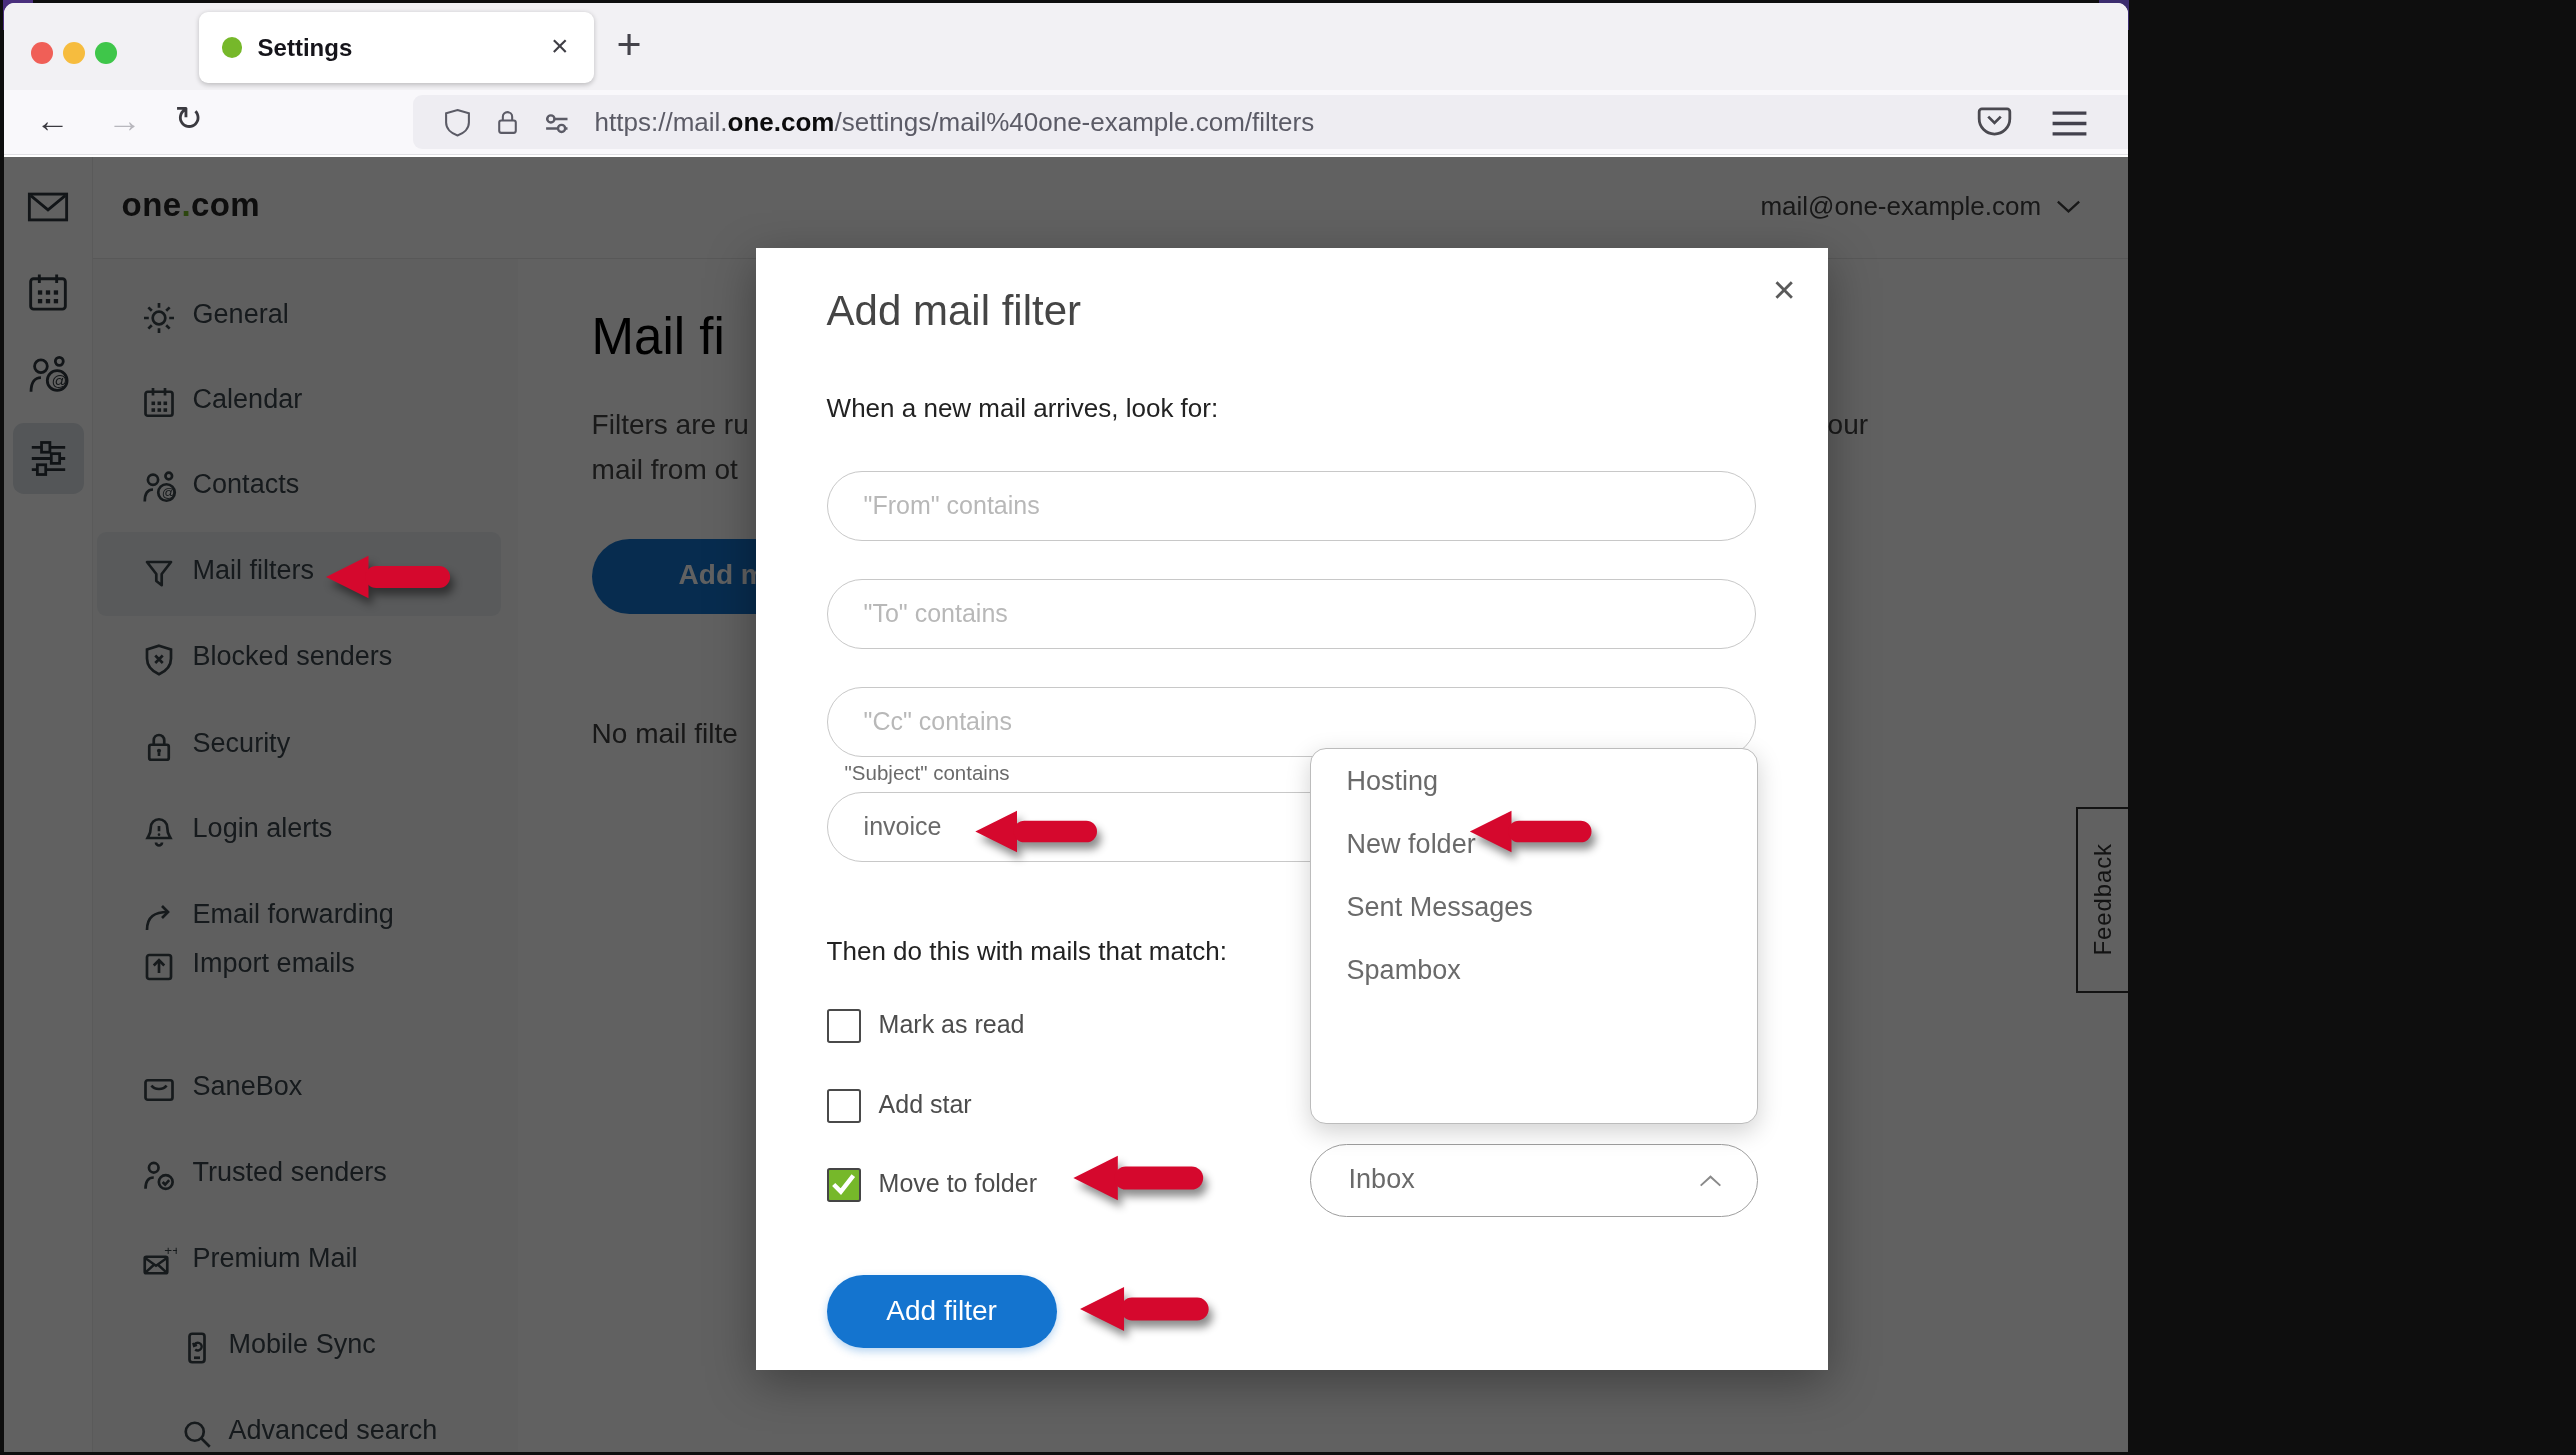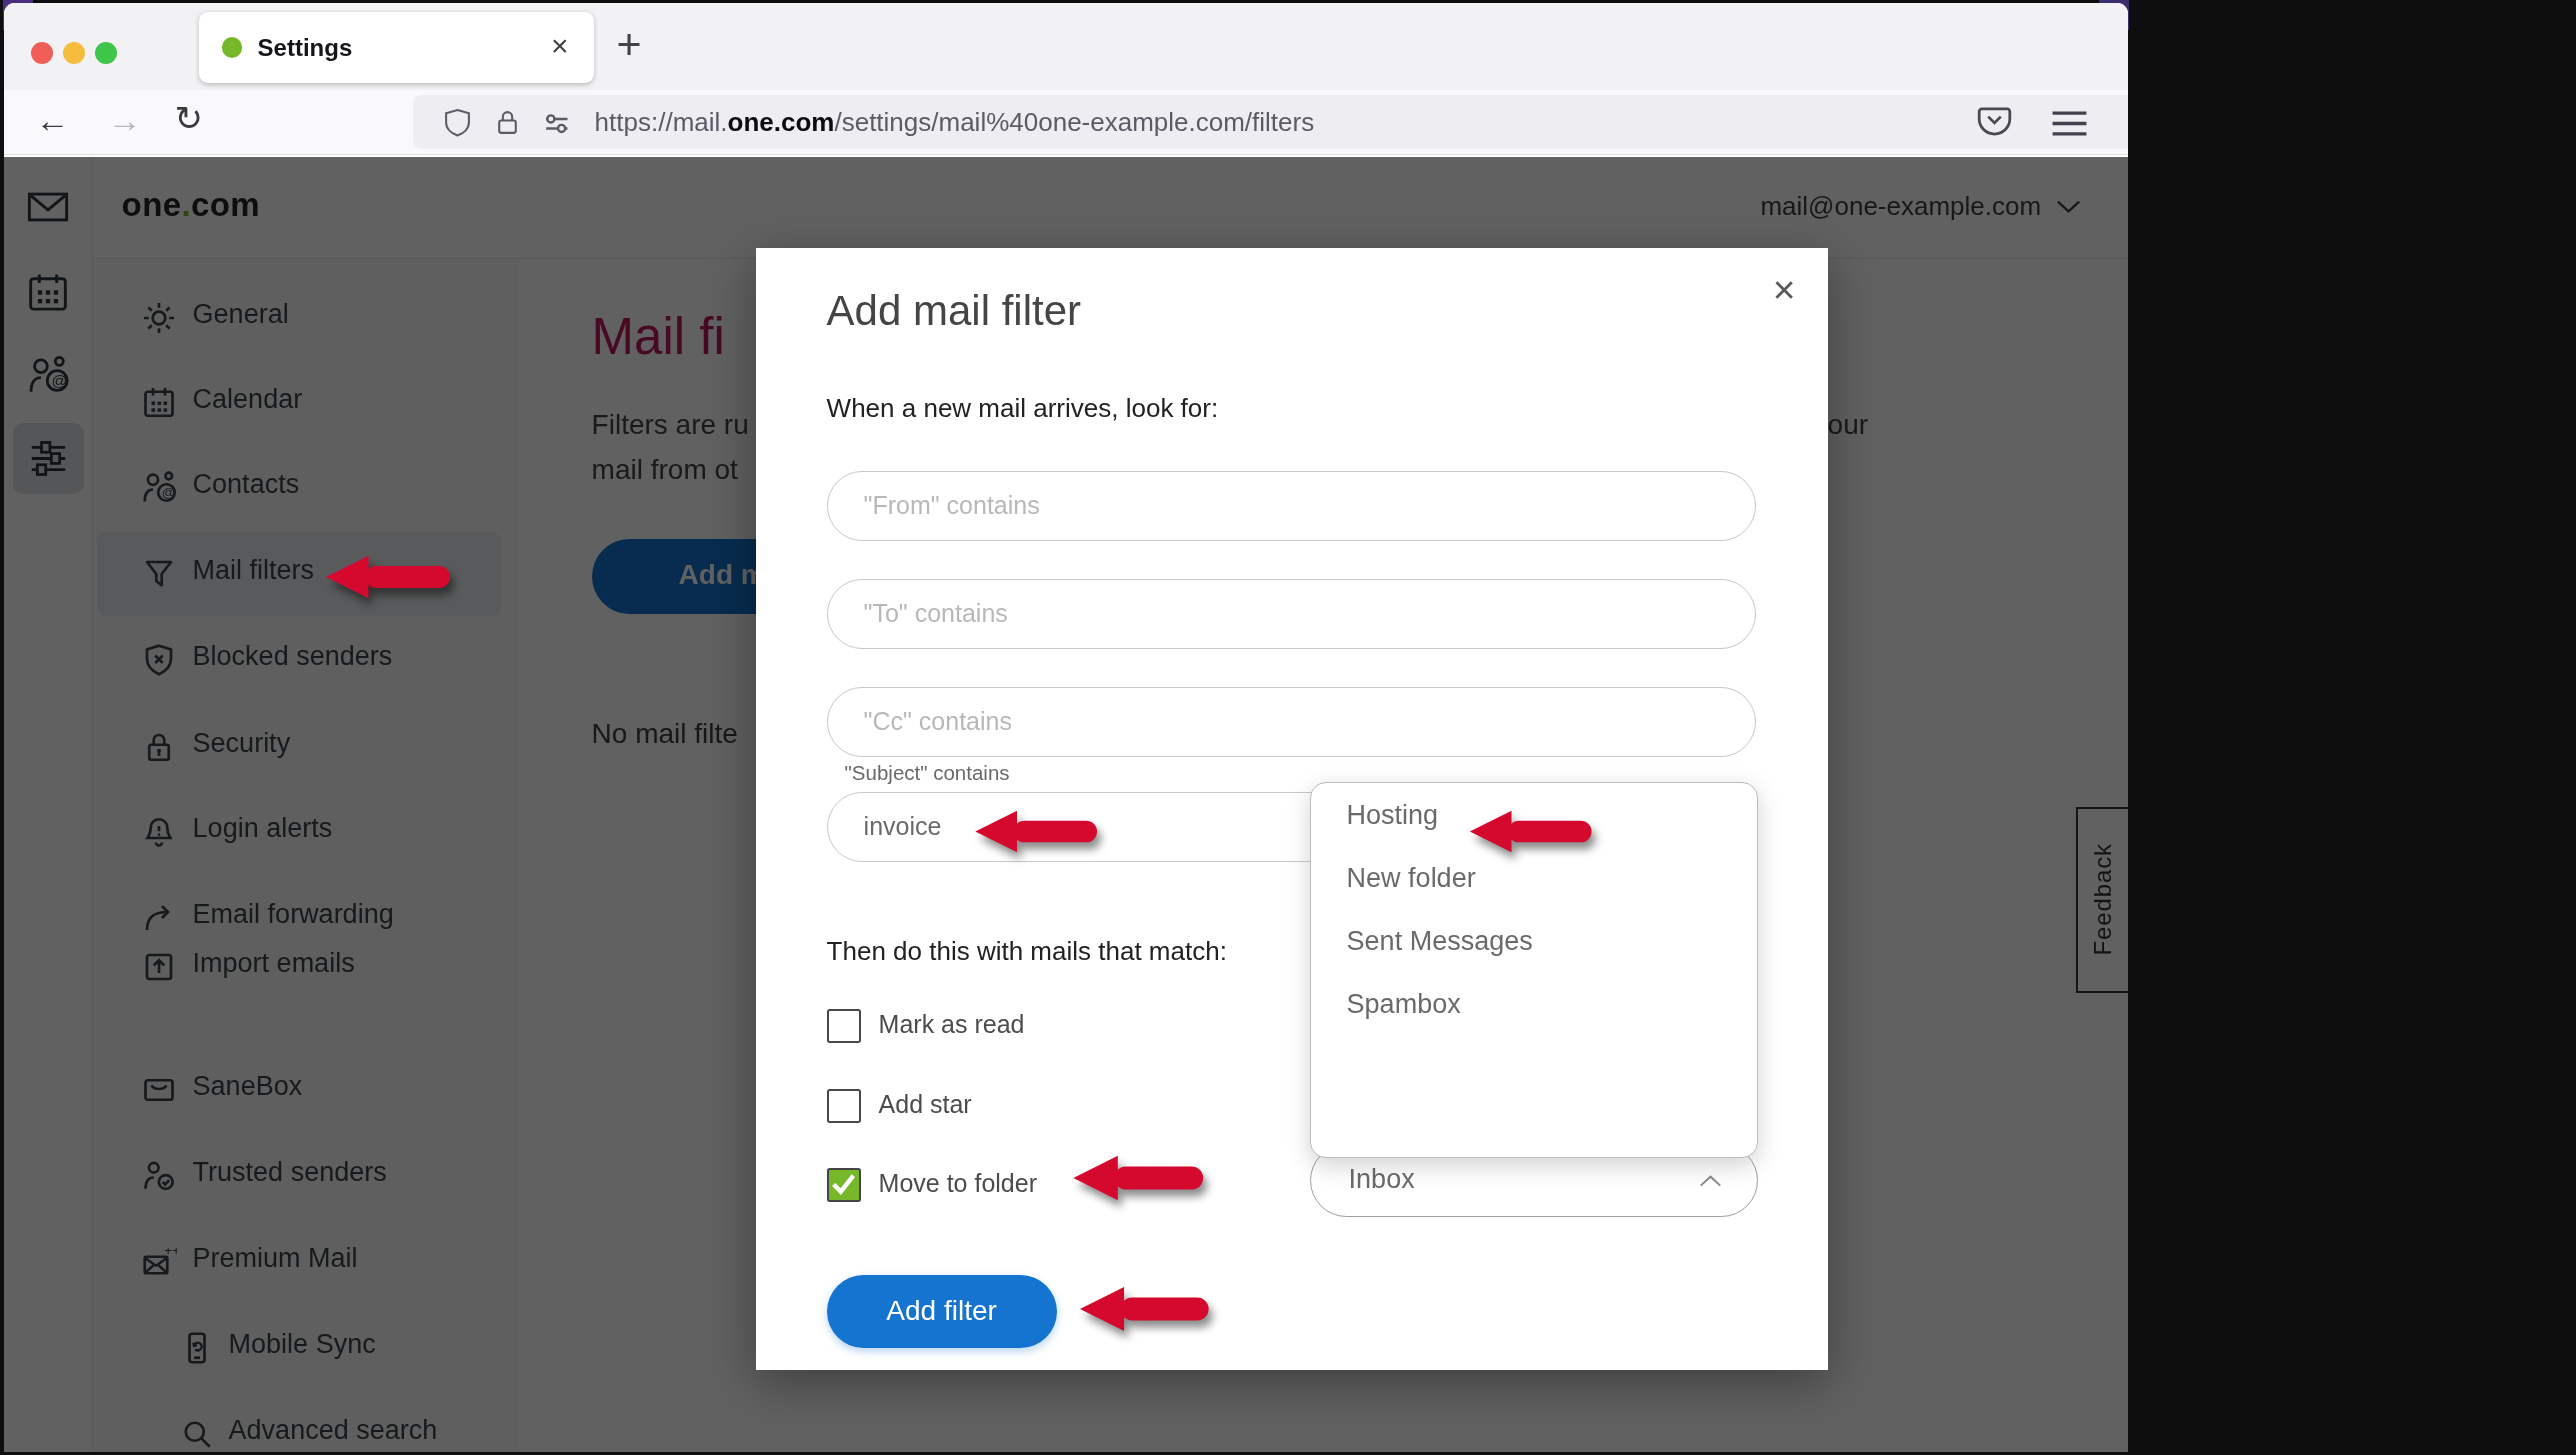--- a/index.html
+++ b/index.html
@@ -40,21 +40,21 @@
   .rail-ico{position:absolute;left:50%;transform:translateX(-50%);}
   .rail-tile{position:absolute;left:9px;top:266px;width:71px;height:71px;background:#dde3e8;border-radius:10.7px;}
   .sidebar{position:absolute;left:89px;top:102px;bottom:0;width:425px;background:#fafafa;}
   .side-sel{position:absolute;left:4.5px;top:273px;width:404px;height:84px;background:#e9edf0;border-radius:9px;}
   .side-row{position:absolute;left:0;width:100%;height:84px;}
   .side-row .s-ico{position:absolute;left:48px;top:24px;}
   .side-row .s-label{position:absolute;left:100px;top:23px;font-size:27px;color:#3c464c;white-space:nowrap;}
   .side-row.indent .s-ico{left:86px;} .side-row.indent .s-label{left:136px;}
 
   .main-frag{position:absolute;color:#464646;white-space:nowrap;}
-  .bg-title{left:588px;top:150px;font-size:51px;font-weight:500;color:#be185d;}
+  .bg-title{left:588px;top:150px;font-size:51px;font-weight:500;color:#000000;}
   .bg-line1{left:588px;top:252px;font-size:28px;}
   .bg-line2{left:588px;top:297px;font-size:28px;}
   .bg-right1{left:1824px;top:252px;font-size:28px;}
   .bg-empty{left:588px;top:561px;font-size:28px;color:#404040;}
   .bg-btn{position:absolute;left:588px;top:382px;width:288px;height:75px;border-radius:38px;background:#1474cf;}
   .bg-btn span{position:absolute;left:87px;top:20.5px;font-size:28px;font-weight:700;color:#fff;white-space:nowrap;}
 
   .feedback{position:absolute;right:0;top:650px;width:52px;height:186px;background:#fff;border:2.7px solid #333;border-right:none;display:flex;align-items:center;justify-content:center;}
   .feedback span{writing-mode:vertical-rl;transform:rotate(180deg);font-size:24px;color:#333;letter-spacing:0.9px;}
 
@@ -77,21 +77,21 @@
   .cb-box svg{position:absolute;left:1.8px;top:2.7px;}
   .cb-label{position:absolute;left:52px;top:1.8px;font-size:25px;color:#4c4c4c;white-space:nowrap;}
   .cb-0{top:761px;} .cb-1{top:841px;} .cb-2{top:920px;}
   .folder-select{position:absolute;left:554px;top:896px;width:448px;height:73px;border:1.8px solid #9e9e9e;border-radius:37px;background:#fff;}
   .folder-select .sel-val{position:absolute;left:38px;top:19.7px;font-size:27px;color:#6a6a6a;}
   .folder-select svg{position:absolute;right:34px;top:29px;}
   .submit{position:absolute;left:71px;top:1027px;width:230px;height:73px;border-radius:37px;background:#1474cf;box-shadow:0 3.6px 9px rgba(20,116,207,.3);}
   .submit span{position:absolute;width:100%;text-align:center;top:20.5px;font-size:28px;font-weight:400;color:#fff;}
 
   
-  .dropdown{position:absolute;left:1306px;top:591px;width:448px;height:376px;background:#fff;border:0.9px solid #bcbcbc;border-radius:16px;box-shadow:0 7.1px 25px rgba(0,0,0,.18);z-index:60;padding-top:1.8px;margin-top:34px;}
+  .dropdown{position:absolute;left:1306px;top:591px;width:448px;height:376px;background:#fff;border:0.9px solid #bcbcbc;border-radius:16px;box-shadow:0 7.1px 25px rgba(0,0,0,.18);z-index:60;padding-top:1.8px;}
   .dd-row{position:relative;height:63px;line-height:63px;padding-left:36px;font-size:27px;color:#6a6a6a;}
   .dd-hl{position:absolute;left:13.4px;right:13.4px;top:1.8px;bottom:1.8px;background:#f3f3f3;border-radius:31px;z-index:0;}
   .dd-row span{position:relative;z-index:1;}
 
   
   .arrow{position:absolute;z-index:80;filter:drop-shadow(4.5px 7.1px 4.5px rgba(0,0,0,.45));}
 </style>
 </head>
 <body>
 

